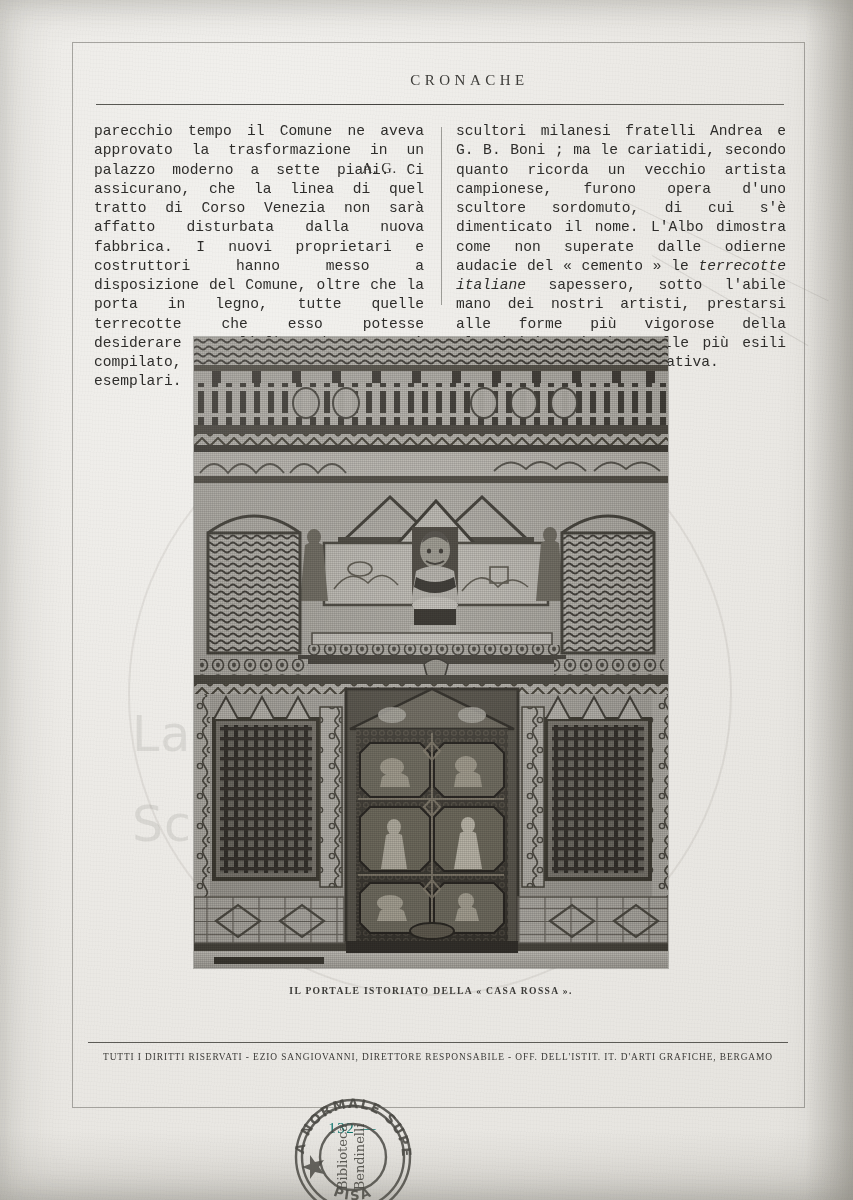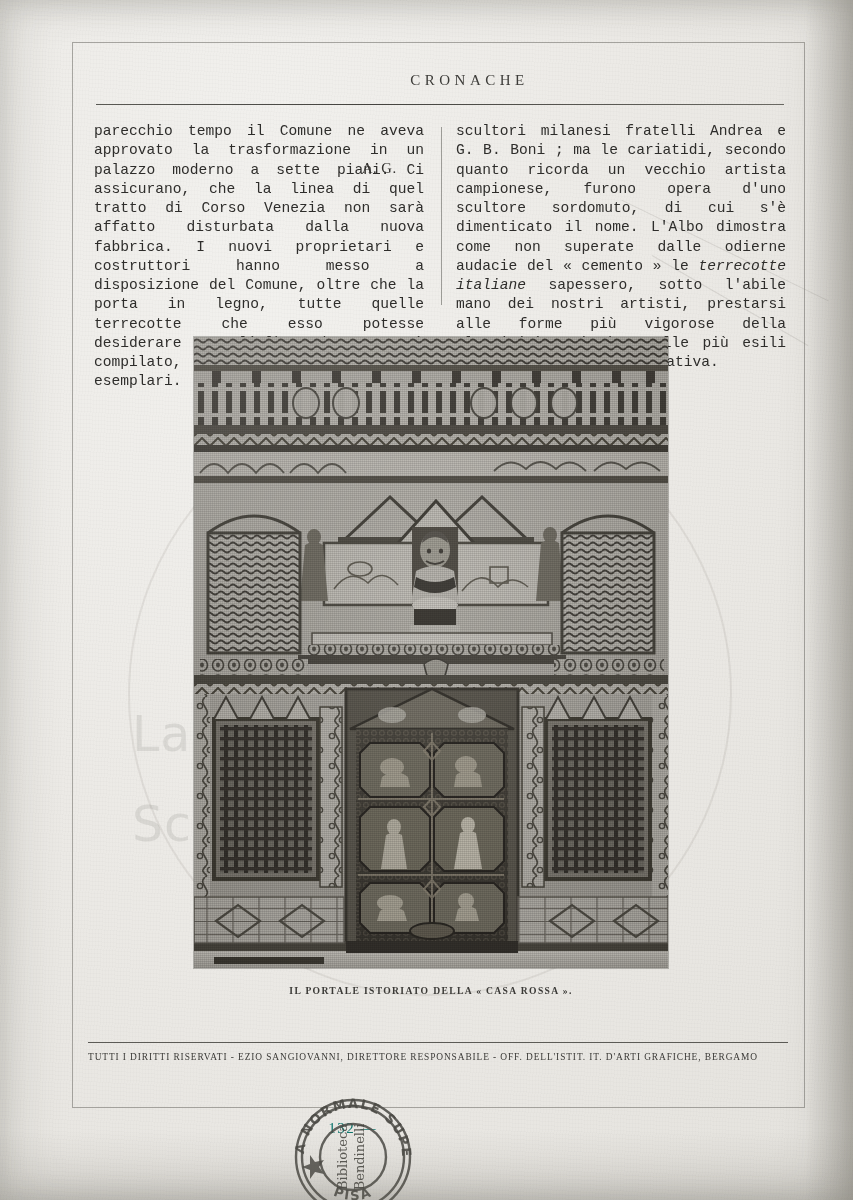--- a/index.html
+++ b/index.html
@@ -142,20 +142,21 @@
     font-weight:bold;
   }
 
   
   #colophon-rule{
     position:absolute;left:88px;top:1042px;width:700px;height:1px;
     background:#5c5b56;
   }
   #colophon{
     position:absolute;left:88px;top:1052px;width:700px;
+    text-align:center;
     font-family:"Liberation Serif", serif;
     font-size:9.4px;letter-spacing:.9px;
     color:#3a3936;
     white-space:nowrap;
   }
 
   
   #folio{
     position:absolute;left:0;top:1120px;width:705px;
     text-align:center;

